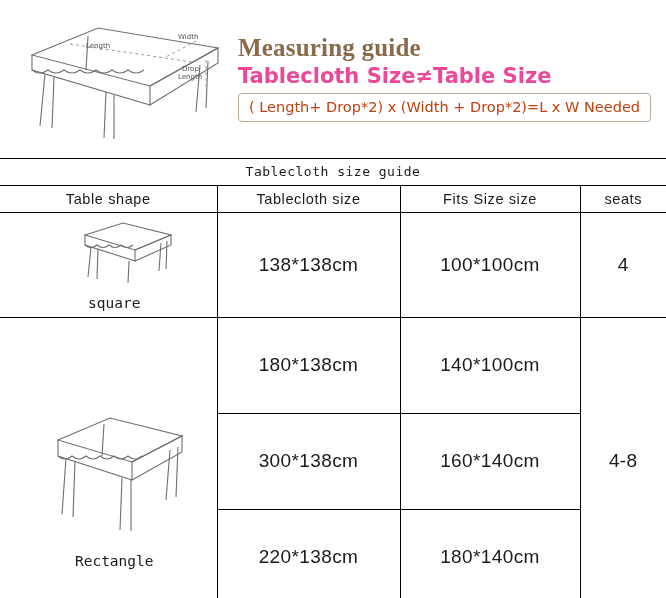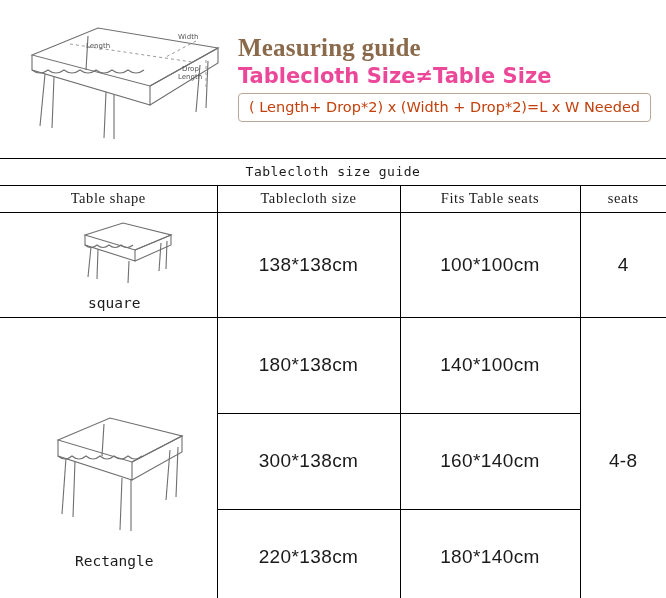--- a/index.html
+++ b/index.html
@@ -91,21 +91,21 @@
   .guide-title {
     font-family: "DejaVu Sans Mono", monospace;
     font-size: 13px;
     height: 26px;
     letter-spacing: 0.5px;
     border-left: none !important;
     border-right: none !important;
     border-top: none !important;
   }
   .hdr {
-    font-family: Liberation Serif, serif;
+    font-family: Liberation Sans, sans-serif;
     font-size: 14.5px;
     height: 27px;
     letter-spacing: 0.6px;
   }
   .cell-val {
     font-family: Liberation Sans, sans-serif;
     font-size: 19px;
     letter-spacing: 0.4px;
   }
   .shape-cell {
@@ -173,21 +173,21 @@
       <col style="width:180px">
       <col style="width:86px">
     </colgroup>
     <tbody>
       <tr>
         <td class="guide-title" colspan="4">Tablecloth size guide</td>
       </tr>
       <tr>
         <th class="hdr edge-none-left">Table shape</th>
         <th class="hdr">Tablecloth size</th>
-        <th class="hdr">Fits Table seats</th>
+        <th class="hdr">Fits Size size</th>
         <th class="hdr edge-none-right">seats</th>
       </tr>
 
       <tr>
         <td class="shape-cell edge-none-left" rowspan="1">
           <svg width="150" height="72" viewBox="0 0 150 72">
             <polygon class="cloth" points="46,18 84,6 132,18 96,33"></polygon>
             <path class="ln" d="M46,18 L46,28 L96,44 L96,33"></path>
             <path class="ln" d="M96,33 L132,18 L132,28 L96,44"></path>
             <path class="ln" d="M46,28 q6,5 12,0 q6,5 12,0 q6,5 12,0 q6,5 12,0"></path>

